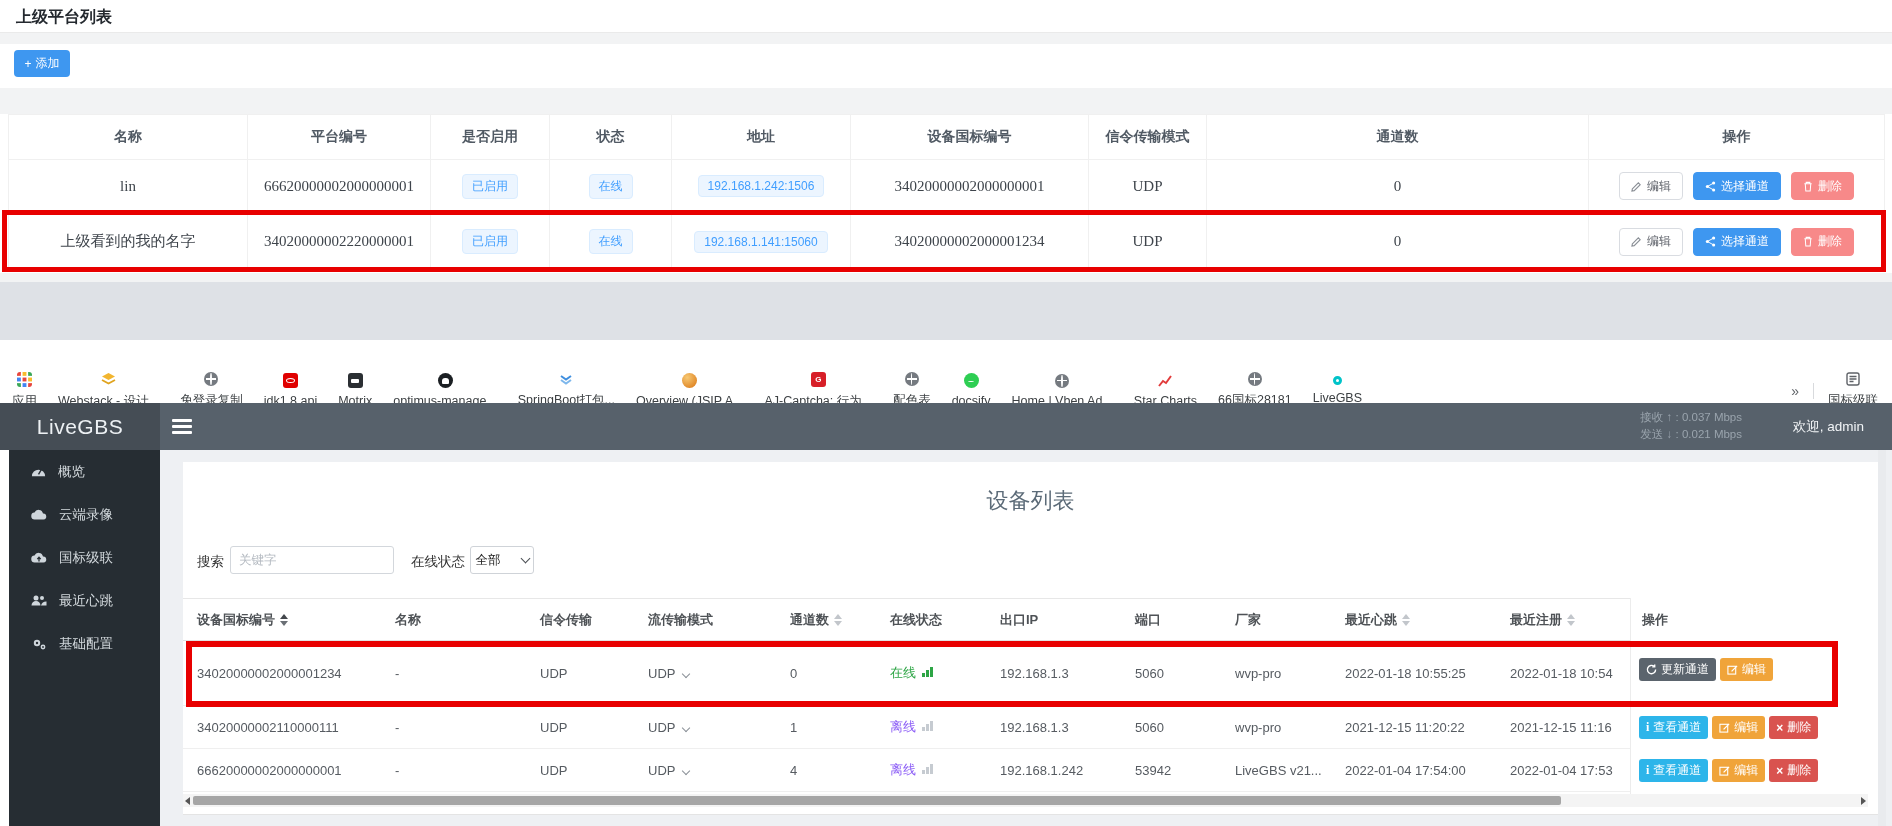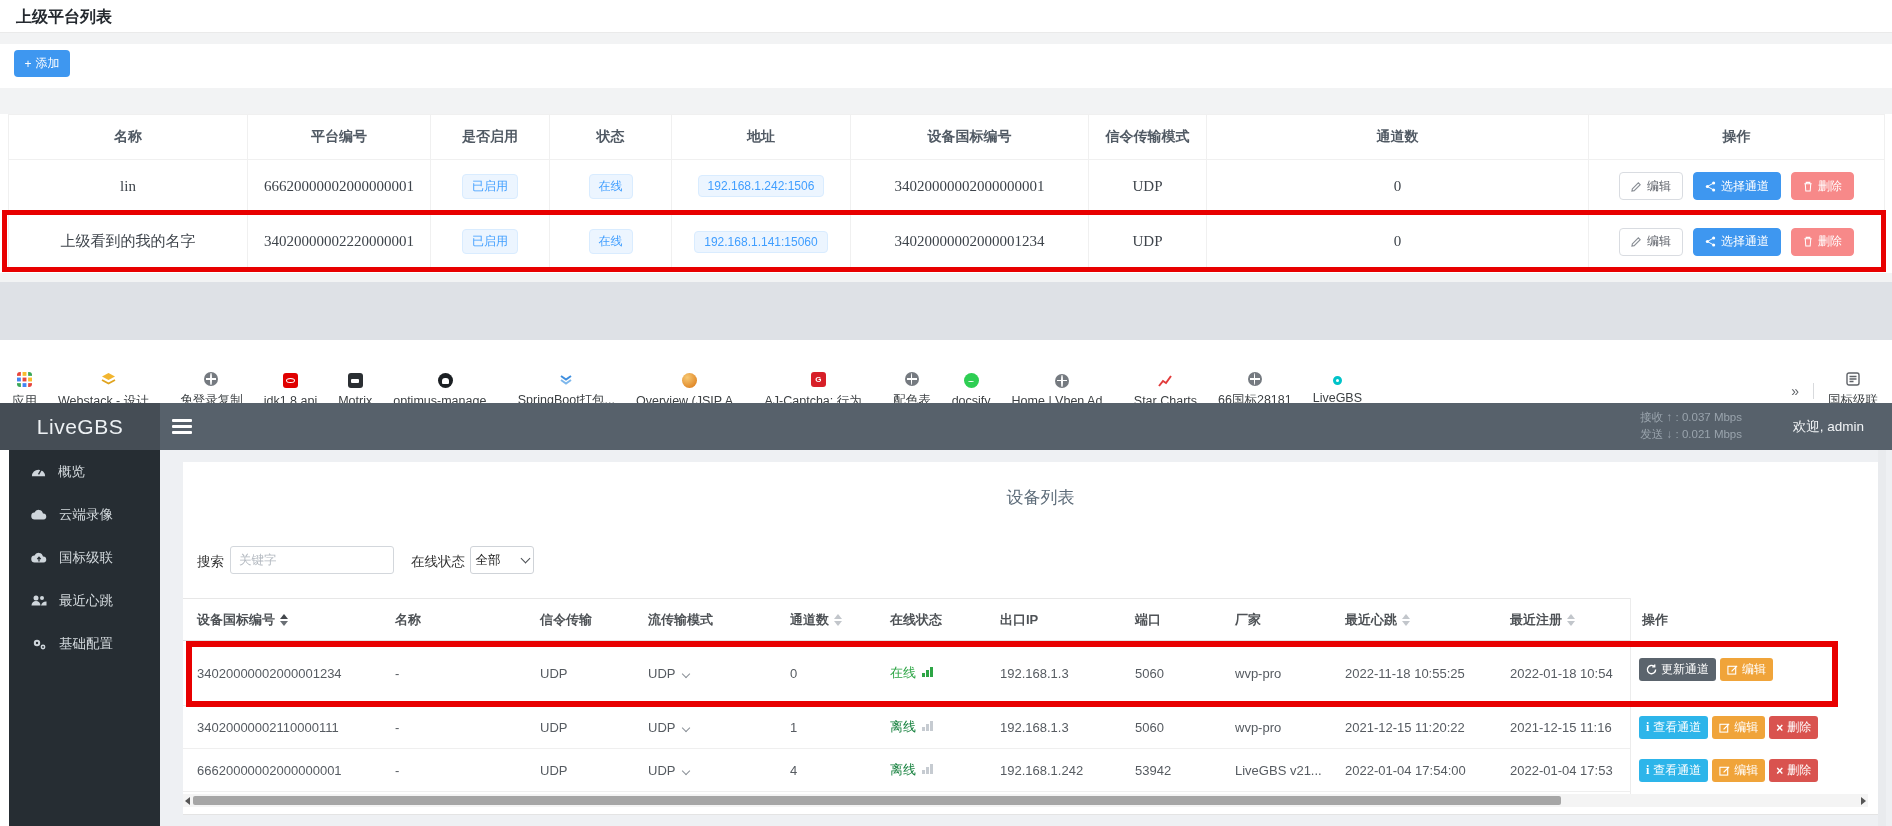--- a/index.html
+++ b/index.html
@@ -75,21 +75,21 @@
   #burger div{height:2.5px;background:#fff;margin-bottom:3.5px;border-radius:1px;}
   #stats{right:150px;top:409px;position:absolute;text-align:left;color:#9aa4ad;font-size:11.5px;line-height:17px;}
   #welcome{right:28px;top:418px;position:absolute;color:#f2f5f7;font-size:13.5px;}
   #sidebar{left:9px;top:450px;width:160px;height:376px;background:#262d33;}
   .side-item{height:43px;display:flex;align-items:center;gap:12px;padding-left:22px;
     color:#d4dade;font-size:13.5px;cursor:pointer;}
   .side-item.active{background:#1b2025;border-left:3px solid #11151a;padding-left:19px;}
   .side-item svg{flex:none;}
   #content{left:160px;top:450px;width:1732px;height:376px;background:#eef0f3;}
   #card{left:183px;top:462px;width:1695px;height:353px;background:#fff;border-bottom:1px solid #e4e4e4;}
-  #devTitle{left:183px;top:486px;width:1695px;text-align:center;font-size:17px;color:#5c6b78;margin-left:10px;}
+  #devTitle{left:183px;top:486px;width:1695px;text-align:center;font-size:22px;color:#5c6b78;}
   #searchLabel{left:197px;top:553px;font-size:13.5px;color:#333;}
   #searchInput{left:230px;top:546px;width:164px;height:28px;border:1px solid #d3d7dc;border-radius:3px;
     font-size:12.5px;color:#333;padding:0 8px;outline:none;}
   #searchInput::placeholder{color:#b4bac1;}
   #onlineLabel{left:411px;top:553px;font-size:13.5px;color:#333;}
   #statusSelect{left:470px;top:546px;width:64px;height:28px;border:1px solid #cfd3d8;border-radius:3px;
     display:flex;align-items:center;justify-content:center;gap:21px;font-size:12.5px;color:#222;cursor:pointer;background:#fff;}
   .sel-caret{width:7px;height:7px;border-right:1.8px solid #4b4f54;border-bottom:1.8px solid #4b4f54;transform:rotate(45deg);margin-top:-3px;}
 
   #devTable{position:absolute;left:183px;top:598px;width:1695px;border-collapse:collapse;table-layout:fixed;}
@@ -100,21 +100,21 @@
   #devTable tr.dr1 td{height:65px;}
   #devTable tr.dr2 td,#devTable tr.dr3 td{height:43px;}
   .sort{display:inline-flex;flex-direction:column;margin-left:5px;vertical-align:middle;}
   .sort i{width:0;height:0;border-left:4px solid transparent;border-right:4px solid transparent;}
   .sort .up{border-bottom:5px solid #c2c6cb;margin-bottom:2px;}
   .sort .dn{border-top:5px solid #c2c6cb;}
   .sort.active .up{border-bottom-color:#43474c;}
   .sort.active .dn{border-top-color:#6a6f75;}
   .mini-caret{display:inline-block;width:6px;height:6px;border-right:1.5px solid #8a9097;border-bottom:1.5px solid #8a9097;transform:rotate(45deg);margin-left:8px;margin-bottom:1px;}
   .online{color:#2da545;}
-  .offline{color:#15803d;}
+  .offline{color:#8b5cf6;}
   .bars{display:inline-flex;align-items:flex-end;gap:1.5px;margin-left:6px;cursor:pointer;}
   .bars i{width:2.5px;background:#2da545;display:inline-block;}
   .bars.gray i{background:#c6cbd1;}
 
   #opsPanel{left:1630px;top:598px;width:248px;height:196px;background:#fff;border-left:1px solid #ececec;z-index:20;}
   #opsHeader{position:absolute;left:11px;top:13px;font-size:13px;font-weight:bold;color:#4e5256;}
   .opsrow{position:absolute;left:8px;display:flex;gap:4px;}
   .sbtn{display:inline-flex;align-items:center;gap:4px;height:23px;padding:0 7px;border-radius:3px;
     color:#fff;font-size:12px;cursor:pointer;white-space:nowrap;}
   .sbtn-dark{background:#5b646d;}
@@ -526,21 +526,21 @@
       <td><span>UDP</span><span class="mini-caret"></span></td>
       <td>0</td>
       <td><span class="online">在线</span><span class="bars">
               <i style="height:4px"></i>
               <i style="height:7px"></i>
               <i style="height:10px"></i>
             </span></td>
       <td>192.168.1.3</td>
       <td>5060</td>
       <td>wvp-pro</td>
-      <td>2022-11-18 10:55:25</td>
+      <td>2022-01-18 10:55:25</td>
       <td>2022-01-18 10:54</td>
     </tr>
     <tr class="dr2">
       <td>34020000002110000111</td>
       <td>-</td>
       <td>UDP</td>
       <td><span>UDP</span><span class="mini-caret"></span></td>
       <td>1</td>
       <td><span class="offline">离线</span><span class="bars gray">
               <i style="height:4px"></i>

